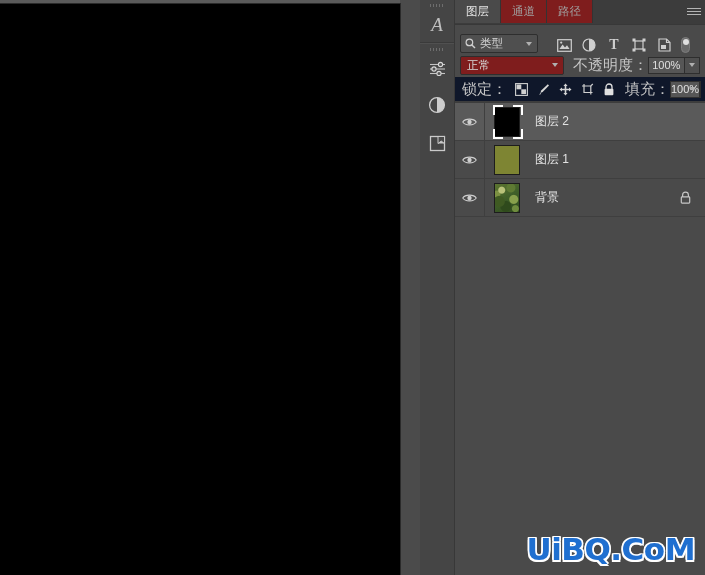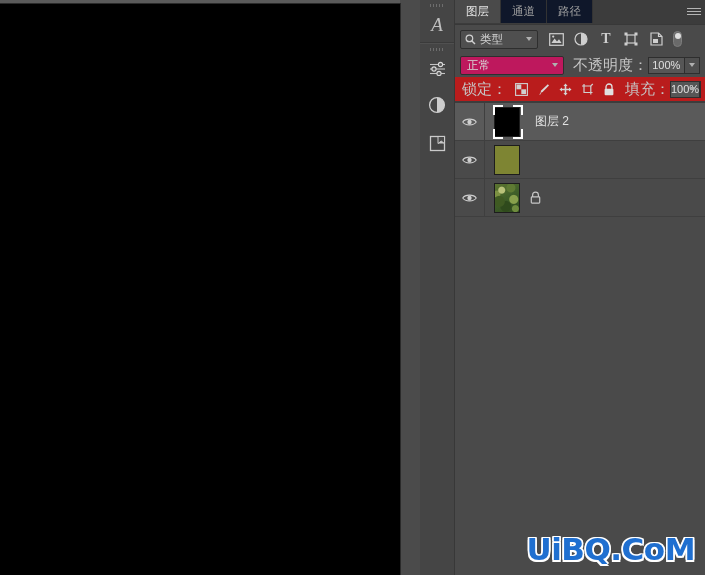--- a/index.html
+++ b/index.html
@@ -95,21 +95,21 @@
     display: flex;
     border-bottom: 1px solid #383838;
   }
   .tab {
     height: 23px;
     padding: 0 11px;
     display: flex;
     align-items: center;
     font-size: 11.5px;
     color: #a0a0a0;
-    background: #0f172a;
+    background: #7f1d1d;
     border-right: 1px solid #333;
     white-space: nowrap;
   }
   .tab.active {
     background: #4a4a4a;
     color: #e4e4e4;
   }
   .panel-menu {
     position: absolute;
     right: 4px; top: 8px;
@@ -119,23 +119,24 @@
     display: block;
     height: 1px;
     background: #b4b4b4;
     margin-bottom: 2px;
   }
 
   
   .filter-row {
     height: 28px;
     display: flex;
-    align-items: center;
+    align-items: flex-end;
     padding: 0 5px;
     background: #4a4a4a;
+    gap: 8px;
   }
   .filter-select {
     position: relative;
     width: 78px;
     height: 19px;
     background: #4f4f4f;
     border: 1px solid #2e2e2e;
     border-radius: 2px;
     display: flex;
     align-items: center;
@@ -194,21 +195,21 @@
     height: 24px;
     display: flex;
     align-items: center;
     padding: 0 5px;
     background: #4a4a4a;
   }
   .blend-select {
     position: relative;
     width: 108px;
     height: 19px;
-    background: #be185d;
+    background: #7f1d1d;
     border: 1px solid #2e2e2e;
     border-radius: 2px;
     display: flex;
     align-items: center;
     padding-left: 6px;
     box-sizing: border-box;
     font-size: 11.5px;
     color: #d6d6d6;
   }
   .row-label {
@@ -238,21 +239,21 @@
     box-sizing: border-box;
   }
   .stepper .caret { right: 4px; }
 
   
   .lock-row {
     height: 24px;
     display: flex;
     align-items: center;
     padding: 0 5px;
-    background: #b91c1c;
+    background: #0f172a;
     border-bottom: 1px solid #3d3d3d;
   }
   .lock-icons {
     display: flex;
     align-items: center;
     gap: 8px;
     margin-left: 7px;
   }
   .licon {
     width: 14px; height: 14px;
@@ -568,32 +569,34 @@
       <div class="layer-row">
         <div class="eye-cell">
           <svg width="15" height="10" viewBox="0 0 15 10">
             <path d="M0.8 5 C3 1.2 12 1.2 14.2 5 C12 8.8 3 8.8 0.8 5 Z" fill="none" stroke="#cfcfcf" stroke-width="1.1"></path>
             <circle cx="7.5" cy="5" r="2.2" fill="#cfcfcf"></circle>
           </svg>
         </div>
         <div class="thumb-cell">
           <div class="thumb olive"></div>
         </div>
+        <div class="layer-name">图层 1</div>
       </div>
 
       <div class="layer-row">
         <div class="eye-cell">
           <svg width="15" height="10" viewBox="0 0 15 10">
             <path d="M0.8 5 C3 1.2 12 1.2 14.2 5 C12 8.8 3 8.8 0.8 5 Z" fill="none" stroke="#cfcfcf" stroke-width="1.1"></path>
             <circle cx="7.5" cy="5" r="2.2" fill="#cfcfcf"></circle>
           </svg>
         </div>
         <div class="thumb-cell">
           <div class="thumb photo"></div>
         </div>
+        <div class="layer-name">背景</div>
         <div class="layer-lock">
           <svg width="11" height="13" viewBox="0 0 11 13">
             <path d="M2.6 6 V4 a2.9 2.9 0 0 1 5.8 0 V6" fill="none" stroke="#c6c6c6" stroke-width="1.2"></path>
             <rect x="1.3" y="5.9" width="8.4" height="6.2" rx="0.8" fill="none" stroke="#c6c6c6" stroke-width="1.2"></rect>
           </svg>
         </div>
       </div>
 
       <div class="layer-empty" style="height:340px"></div>
     </div>

